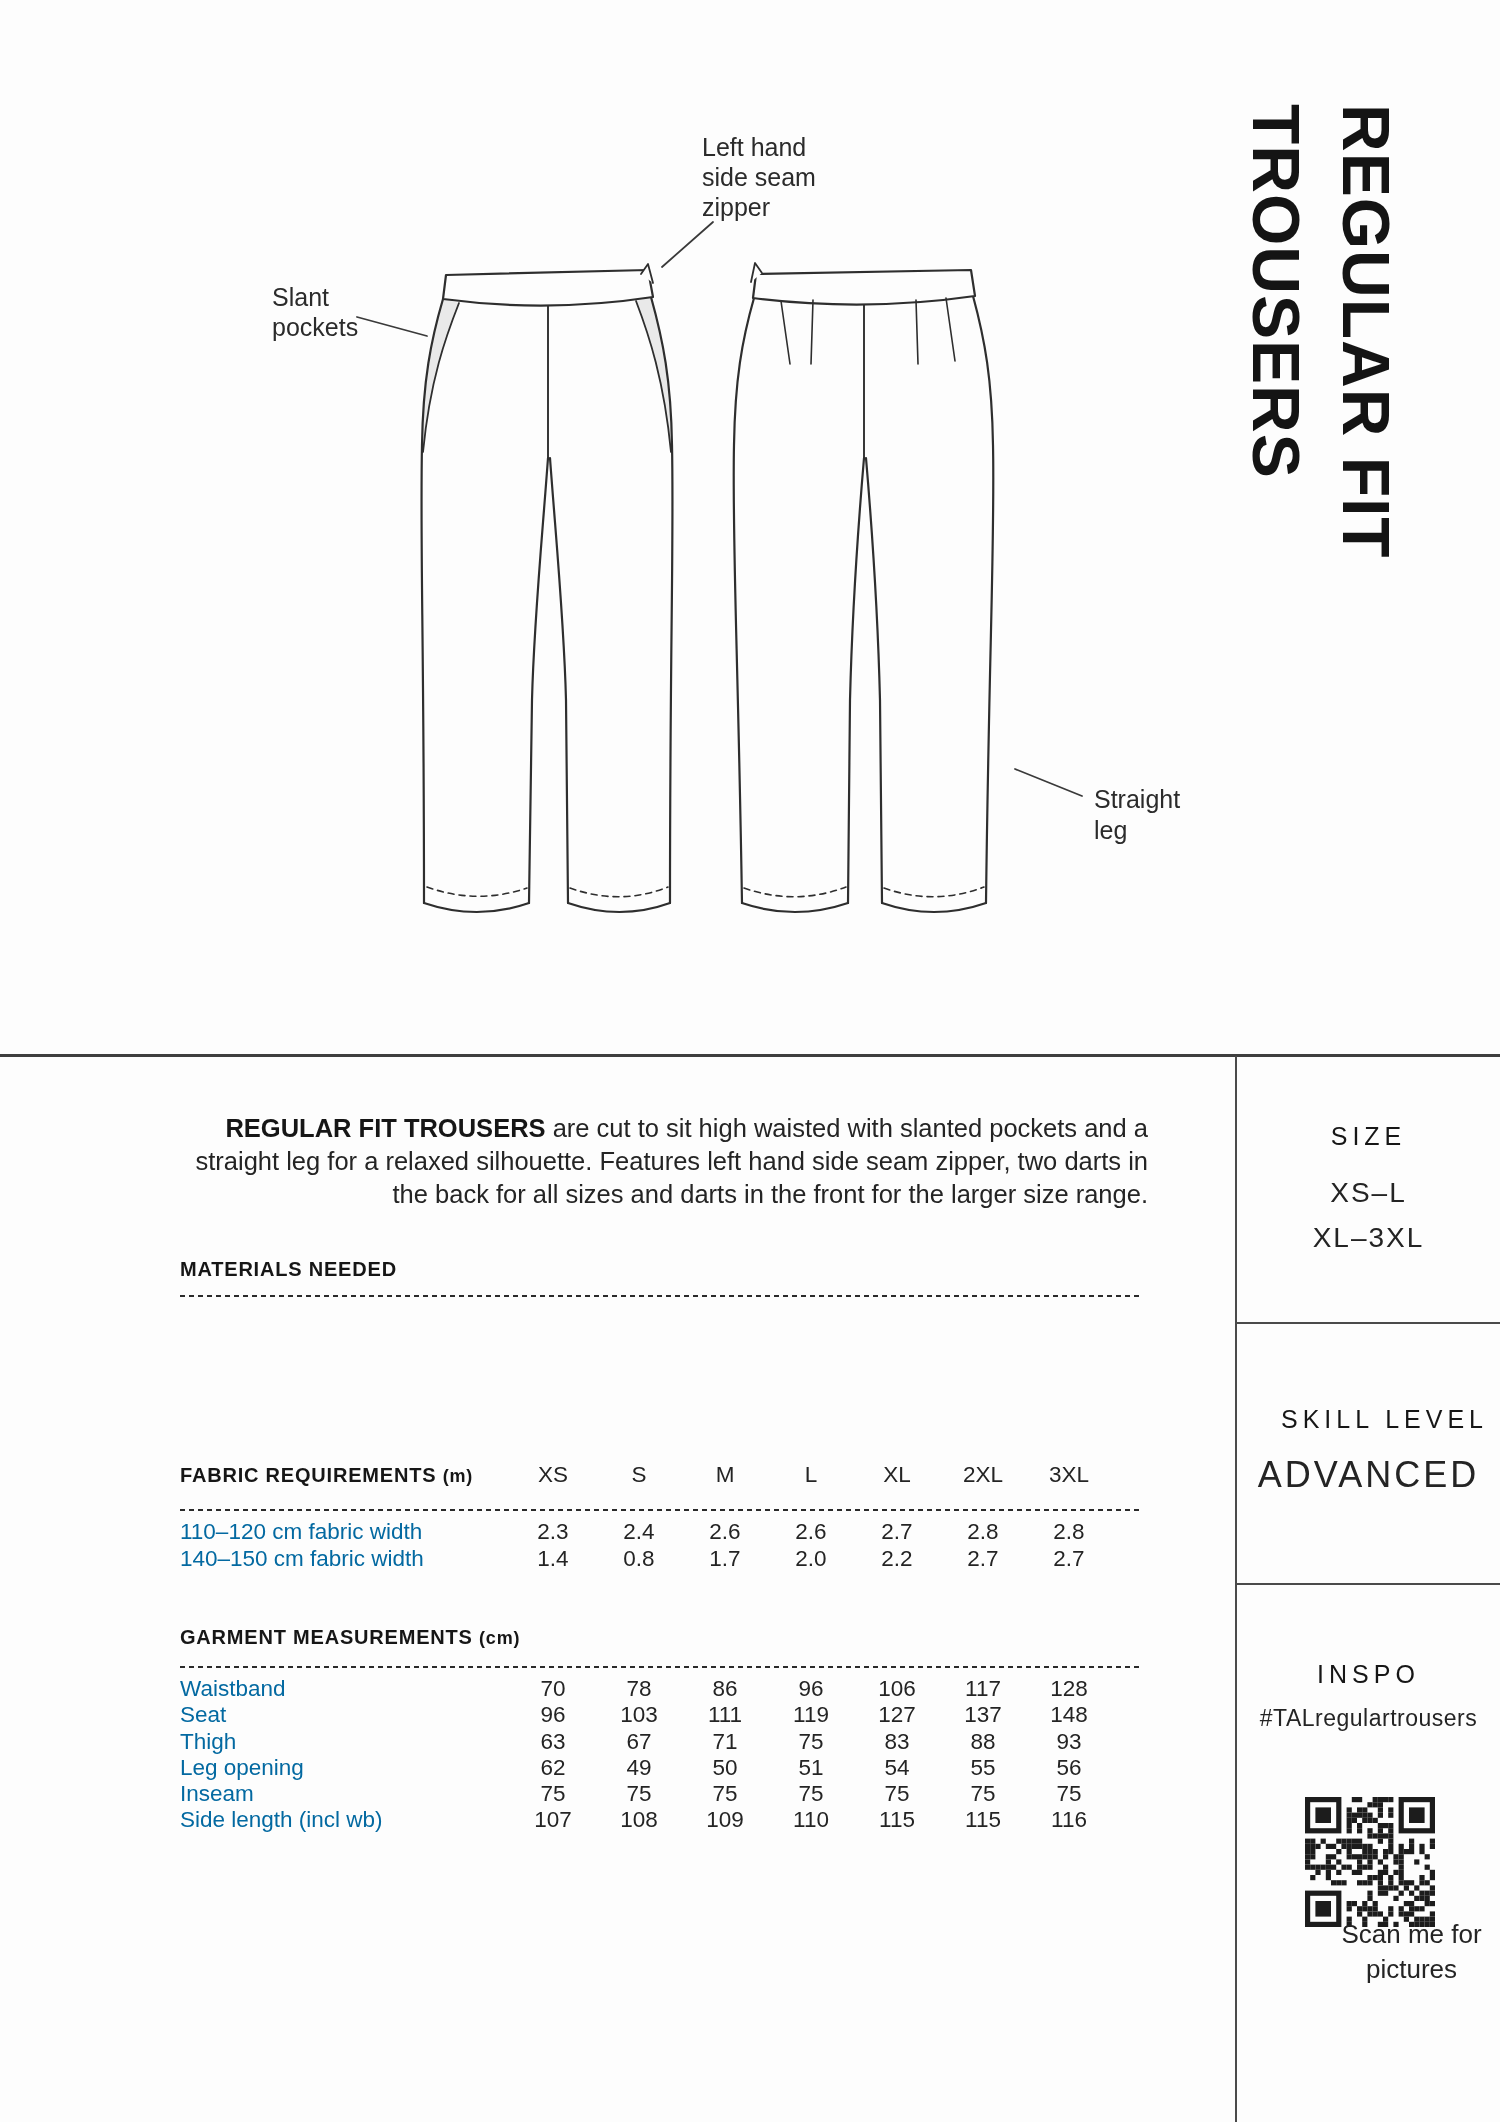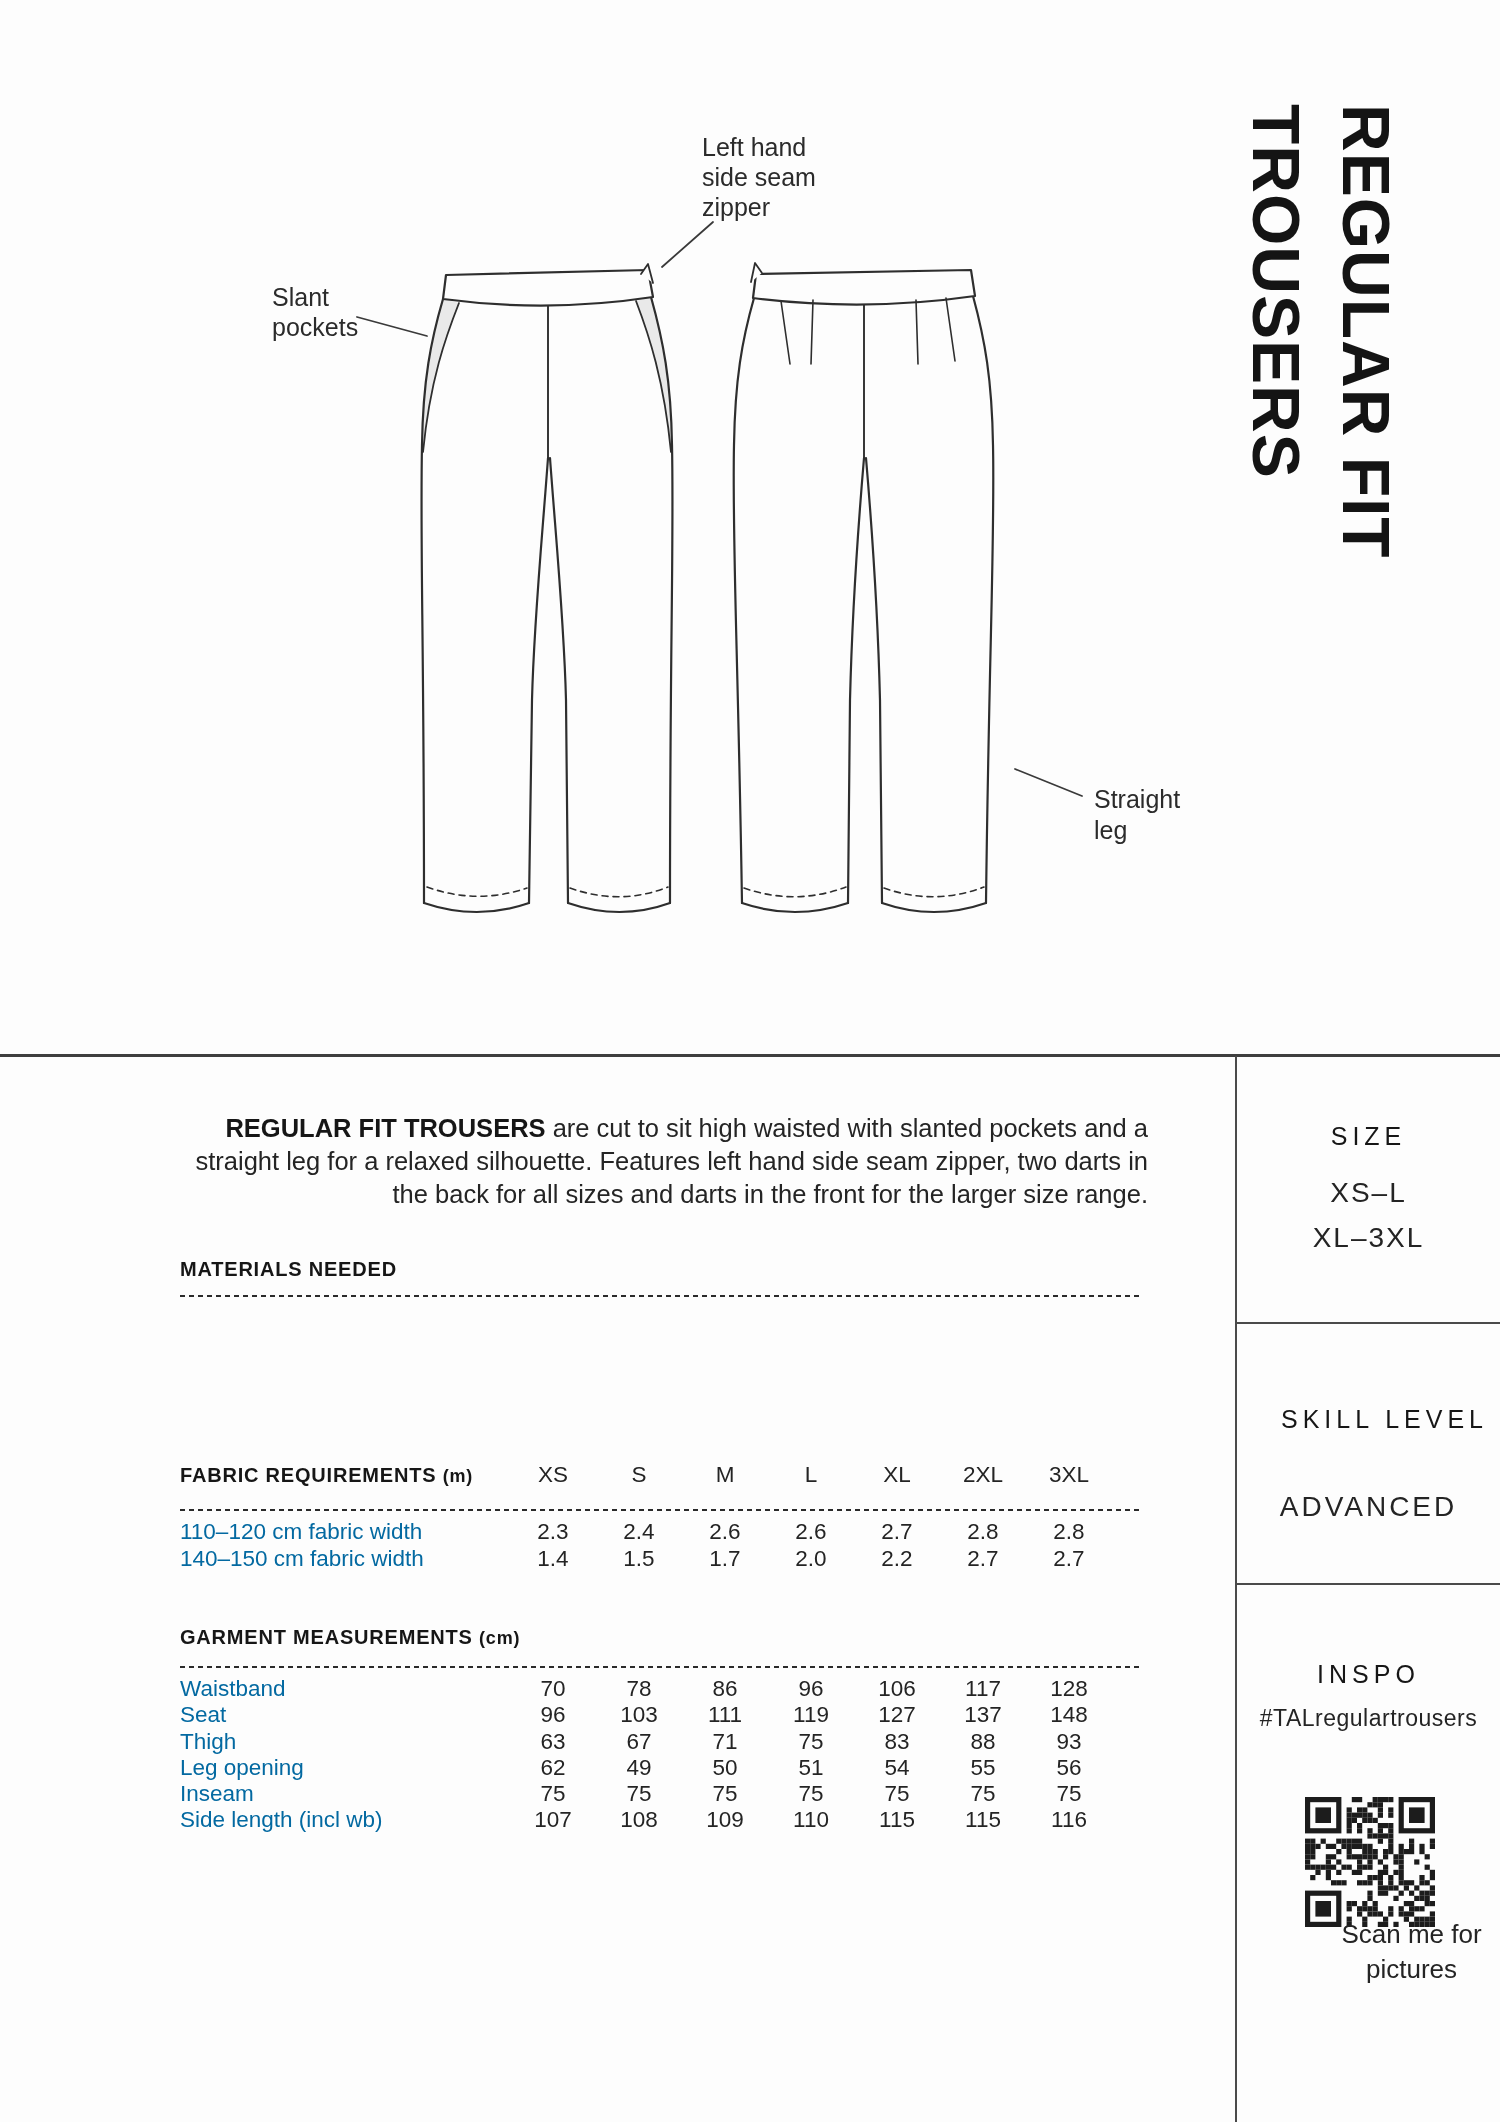--- a/index.html
+++ b/index.html
@@ -48,21 +48,21 @@
   .gar-head{left:180px;top:1626px;}
   .gar-rows{left:180px;top:1676px;width:960px;font-size:22.5px;line-height:26.3px;}
   .fab-rows .grid-row,.gar-rows .grid-row{align-items:baseline;}
 
   
   .sb{left:1237px;width:263px;text-align:center;}
   .sb-head{font-size:25px;font-weight:400;letter-spacing:5px;color:#161616;}
   .size-head{top:1122px;}
   .size-vals{top:1170px;font-size:28px;line-height:45px;letter-spacing:2px;color:#242424;}
   .skill-head{top:1405px;padding-left:16px;}
-  .skill-val{top:1454px;font-size:28px;letter-spacing:3px;color:#242424;margin-top:37px;}
+  .skill-val{top:1454px;font-size:36px;letter-spacing:3px;color:#242424;}
   .inspo-head{top:1660px;}
   .inspo-tag{top:1705px;font-size:23px;letter-spacing:.5px;color:#242424;}
   .qr{left:1305px;top:1797px;width:130px;height:130px;}
   .qr-caption{top:1917px;font-size:26px;line-height:35px;color:#242424;padding-left:43px;}
   .pre{white-space:pre-line;}
 </style>
 </head>
 <body>
 
 <div class="page">
@@ -153,21 +153,21 @@
       <span class="tval">2.4</span>
       <span class="tval">2.6</span>
       <span class="tval">2.6</span>
       <span class="tval">2.7</span>
       <span class="tval">2.8</span>
       <span class="tval">2.8</span>
     </div>
     <div class="grid-row">
       <span class="tlabel">140–150 cm fabric width</span>
       <span class="tval">1.4</span>
-      <span class="tval">1.5</span>
+      <span class="tval">0.8</span>
       <span class="tval">1.7</span>
       <span class="tval">2.0</span>
       <span class="tval">2.2</span>
       <span class="tval">2.7</span>
       <span class="tval">2.7</span>
     </div>
   </div>
 
   <div class="abs sec-head gar-head"><span>GARMENT MEASUREMENTS</span>&nbsp;<span class="unit">(cm)</span></div>
   <div class="abs dash dash3"></div>

